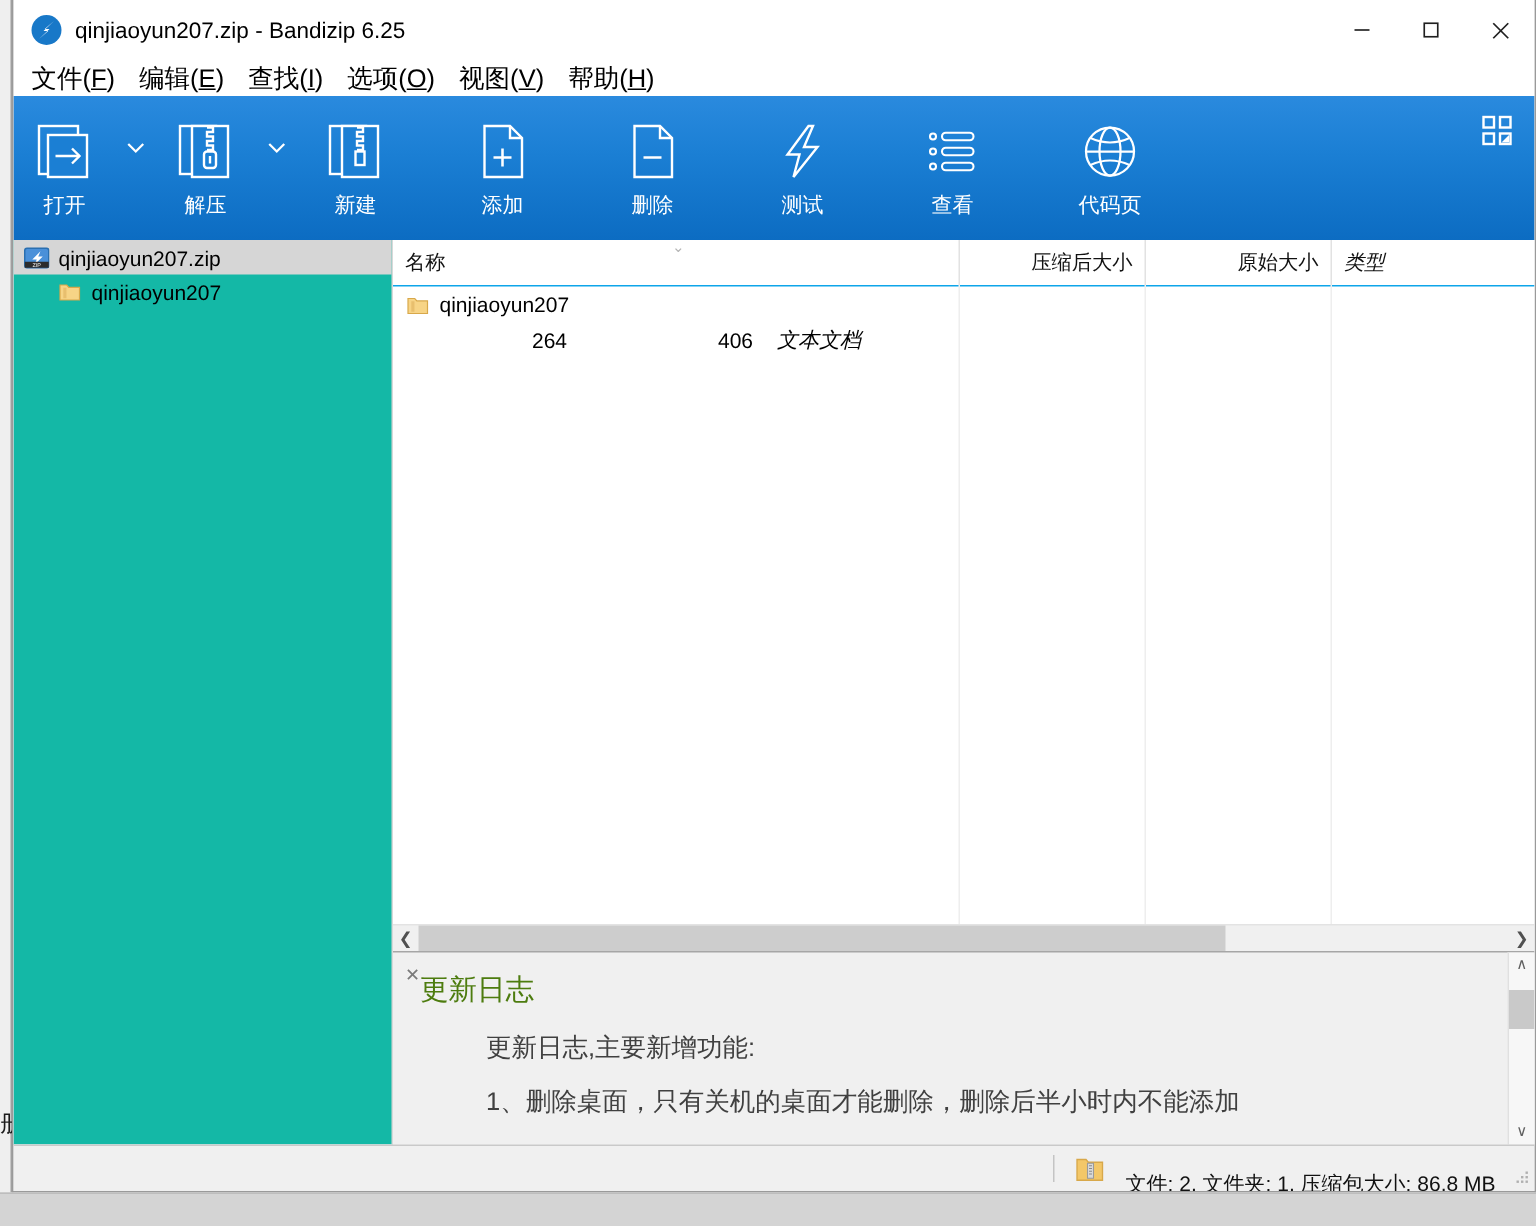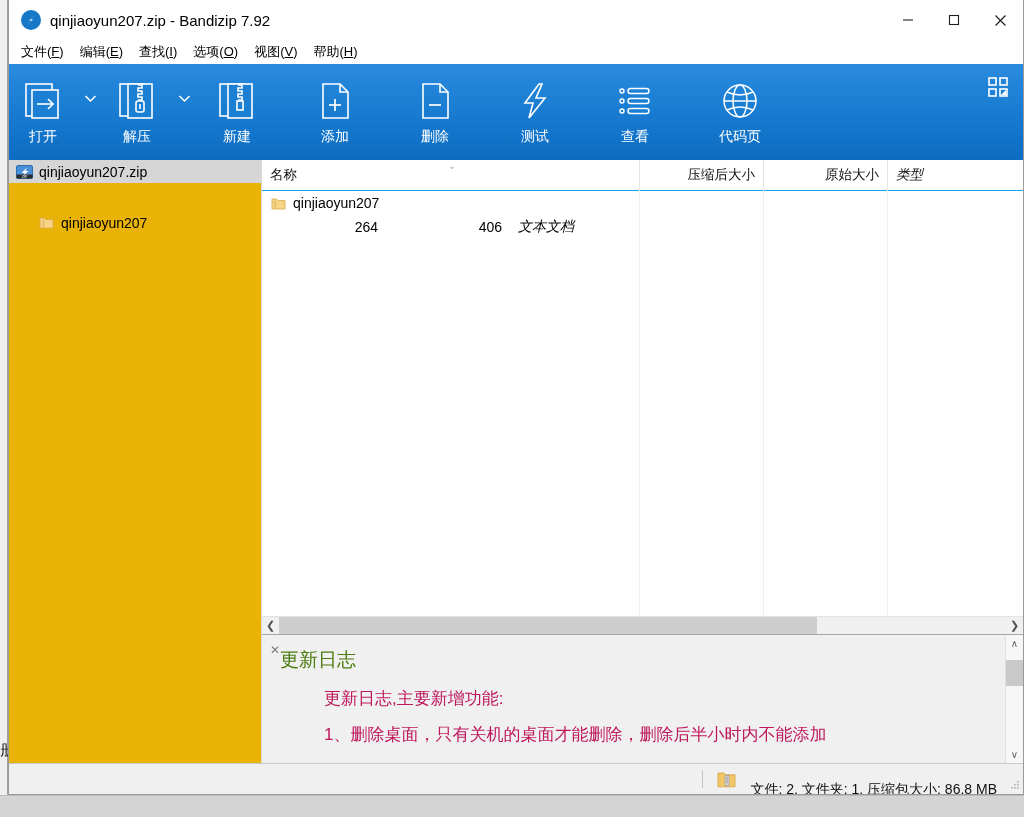--- a/index.html
+++ b/index.html
@@ -116,21 +116,21 @@
   
   #menu-bar {
     height: 24px;
     background: #ffffff;
     display: flex;
     align-items: center;
     padding-left: 12px;
     flex: none;
   }
   .menu-item {
-    font-size: 13px;
+    font-size: 17px;
     color: #000;
     margin-right: 16px;
     white-space: nowrap;
     cursor: default;
   }
   .menu-item u { text-decoration: underline; }
 
   
   #toolbar {
     height: 96px;
@@ -188,26 +188,25 @@
     flex: 1;
     display: flex;
     min-height: 0;
     background: #ffffff;
   }
 
   
   #tree-pane {
     width: 252px;
     flex: none;
-    background: #eab308;
+    background: #14b8a6;
     border-right: 1px solid #d8d8d8;
     display: flex;
     flex-direction: column;
     position: relative;
-    gap: 28px;
   }
   .tree-row {
     height: 23px;
     display: flex;
     align-items: center;
     padding-left: 6px;
     font-size: 14px;
     white-space: nowrap;
     cursor: default;
   }
@@ -383,21 +382,21 @@
     min-width: 0;
   }
   .pv-title {
     font-size: 19px;
     color: #4d7c0f;
     margin: 0 0 14px 4px;
     white-space: nowrap;
   }
   .pv-line {
     font-size: 17px;
-    color: #be185d;
+    color: #404040;
     margin: 0 0 13px 48px;
     white-space: nowrap;
   }
   #preview-scroll {
     width: 17px;
     flex: none;
     background: #f7f7f7;
     border-left: 1px solid #e0e0e0;
     display: flex;
     flex-direction: column;
@@ -473,21 +472,21 @@
 <body>
 
 <div id="desktop-bg"></div>
 <div id="bg-artifact-sliver"></div>
 <div id="bg-artifact-left">册</div>
 
 <div id="app-window">
 
   <div id="title-bar">
     <div id="app-icon"></div>
-    <div id="window-title">qinjiaoyun207.zip - Bandizip 7.92</div>
+    <div id="window-title">qinjiaoyun207.zip - Bandizip 6.25</div>
     <div id="window-controls">
       <div class="win-btn">
         <svg width="12" height="12" viewBox="0 0 12 12">
             <line x1="1" y1="6" x2="11" y2="6" stroke="#202020" stroke-width="1.1"></line>
           </svg>
       </div>
       <div class="win-btn">
         <svg width="12" height="12" viewBox="0 0 12 12">
             <rect x="1.5" y="1.5" width="9" height="9" fill="none" stroke="#202020" stroke-width="1.1"></rect>
           </svg>

